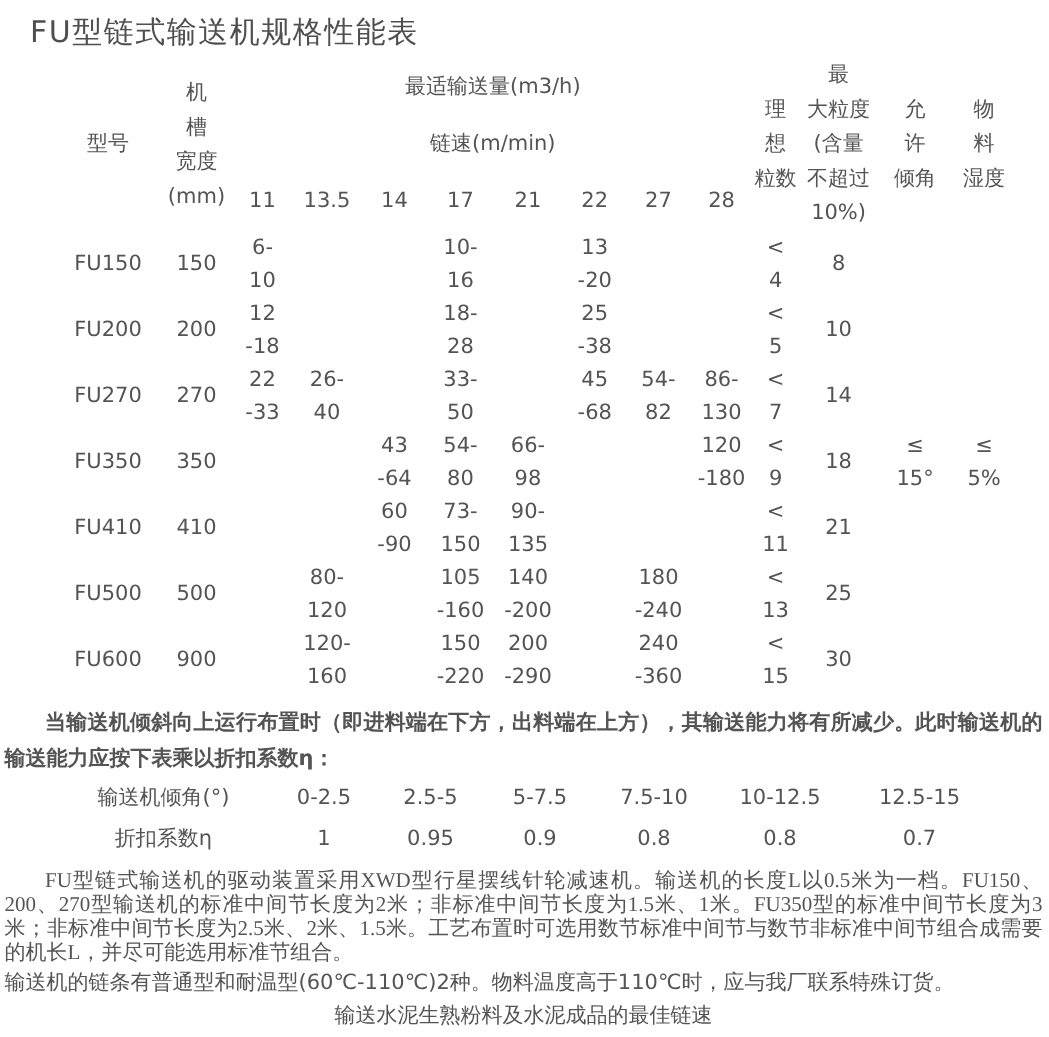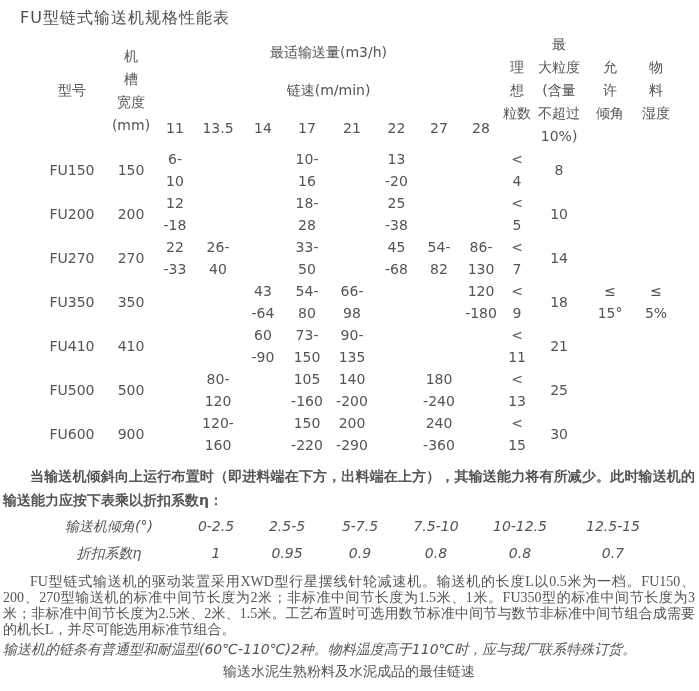--- a/index.html
+++ b/index.html
@@ -3,40 +3,40 @@
 <meta charset="utf-8">
 <style>
   html,body{margin:0;padding:0;}
   body{
     width:699px;height:691px;overflow:hidden;background:#ffffff;
     color:#545454;font-family:"DejaVu Sans","Liberation Sans",sans-serif;
     font-size:14px;
   }
   .page{padding:6px 4px 0 3px;}
   .doc-title{
-    margin:2px 0 4px 17px;font-size:16px;letter-spacing:1px;color:#4f4f4f;
+    margin:2px 0 4px 17px;font-size:20px;letter-spacing:1px;color:#4f4f4f;
   }
   table{border-collapse:collapse;table-layout:fixed;}
   td,th{
     font-weight:normal;text-align:center;vertical-align:middle;
     white-space:pre-line;padding:0;overflow:hidden;
   }
   
   .spec{margin-left:34px;width:641px;}
   .spec th{line-height:23px;height:38px;}
   .spec tbody td{line-height:22px;height:44px;}
   
   .factor{margin-left:34px;width:624px;}
-  .factor td{line-height:26px;height:27px;white-space:nowrap;font-style:italic;}
+  .factor td{line-height:26px;height:27px;white-space:nowrap;}
   
   .para{margin:0;line-height:24px;text-align:justify;}
   .indent{text-indent:27px;}
   .p1{margin-top:8px;font-weight:bold;}
   .p2{margin-top:8px;line-height:16px;font-family:Liberation Serif, serif;}
-  .p3{margin:0;line-height:22px;font-style:italic;}
+  .p3{margin:0;line-height:22px;}
   .p4{margin:0;line-height:22px;text-align:center;}
 </style>
 </head>
 <body>
 
 <div class="page">
 
   <p class="doc-title">FU型链式输送机规格性能表</p>
 
   <table class="spec">

